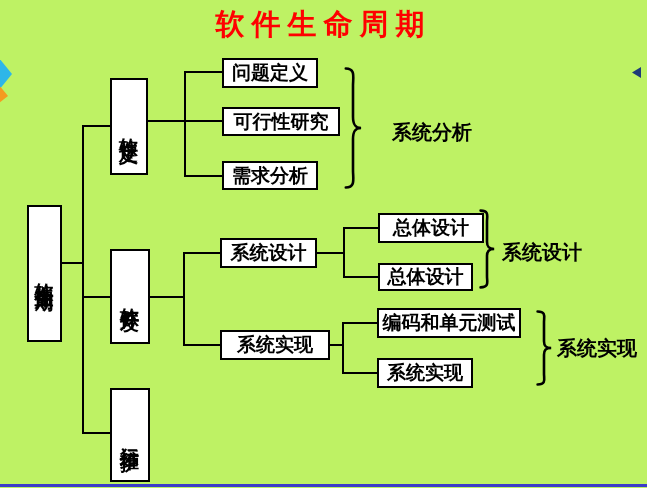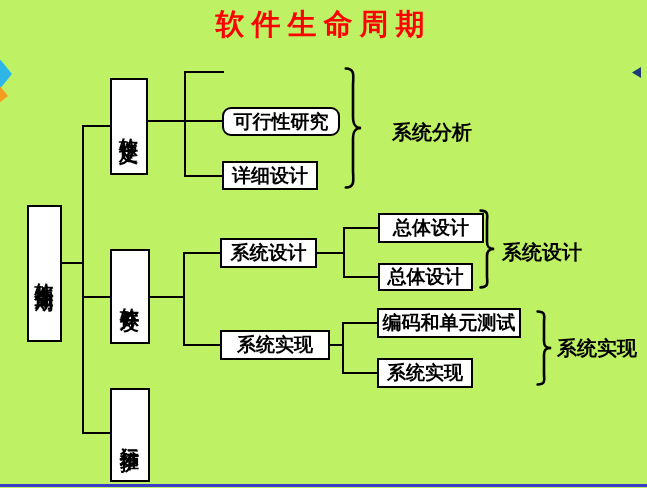--- a/index.html
+++ b/index.html
@@ -52,22 +52,23 @@
   <div class="line" style="left:342px;top:322px;width:2px;height:52px;"></div>
   <div class="line" style="left:342px;top:322px;width:37px;height:2px;"></div>
   <div class="line" style="left:342px;top:372px;width:37px;height:2px;"></div>
 
   <div class="box vbox" style="left:27px;top:205px;width:35px;height:137px;">软件生命周期</div>
 
   <div class="box vbox" style="left:110px;top:78px;width:38px;height:97px;">软件定义</div>
   <div class="box vbox" style="left:110px;top:249px;width:40px;height:95px;">软件开发</div>
   <div class="box vbox" style="left:110px;top:388px;width:40px;height:94px;">运行维护</div>
 
-  <div class="box hbox" style="left:222px;top:107px;width:118px;height:29px;border-radius:9px;">可行性研究</div>
-  <div class="box hbox" style="left:222px;top:161px;width:96px;height:29px;">详细设计</div>
+  <div class="box hbox" style="left:222px;top:58px;width:96px;height:30px;">问题定义</div>
+  <div class="box hbox" style="left:222px;top:107px;width:118px;height:29px;">可行性研究</div>
+  <div class="box hbox" style="left:222px;top:161px;width:96px;height:29px;">需求分析</div>
 
   <div class="box hbox" style="left:220px;top:238px;width:97px;height:30px;">系统设计</div>
   <div class="box hbox" style="left:220px;top:330px;width:110px;height:30px;">系统实现</div>
 
   <div class="box hbox" style="left:378px;top:213px;width:106px;height:30px;">总体设计</div>
   <div class="box hbox" style="left:378px;top:263px;width:95px;height:28px;">总体设计</div>
 
   <div class="box hbox" style="left:377px;top:308px;width:144px;height:30px;">编码和单元测试</div>
   <div class="box hbox" style="left:377px;top:358px;width:96px;height:30px;">系统实现</div>
 

